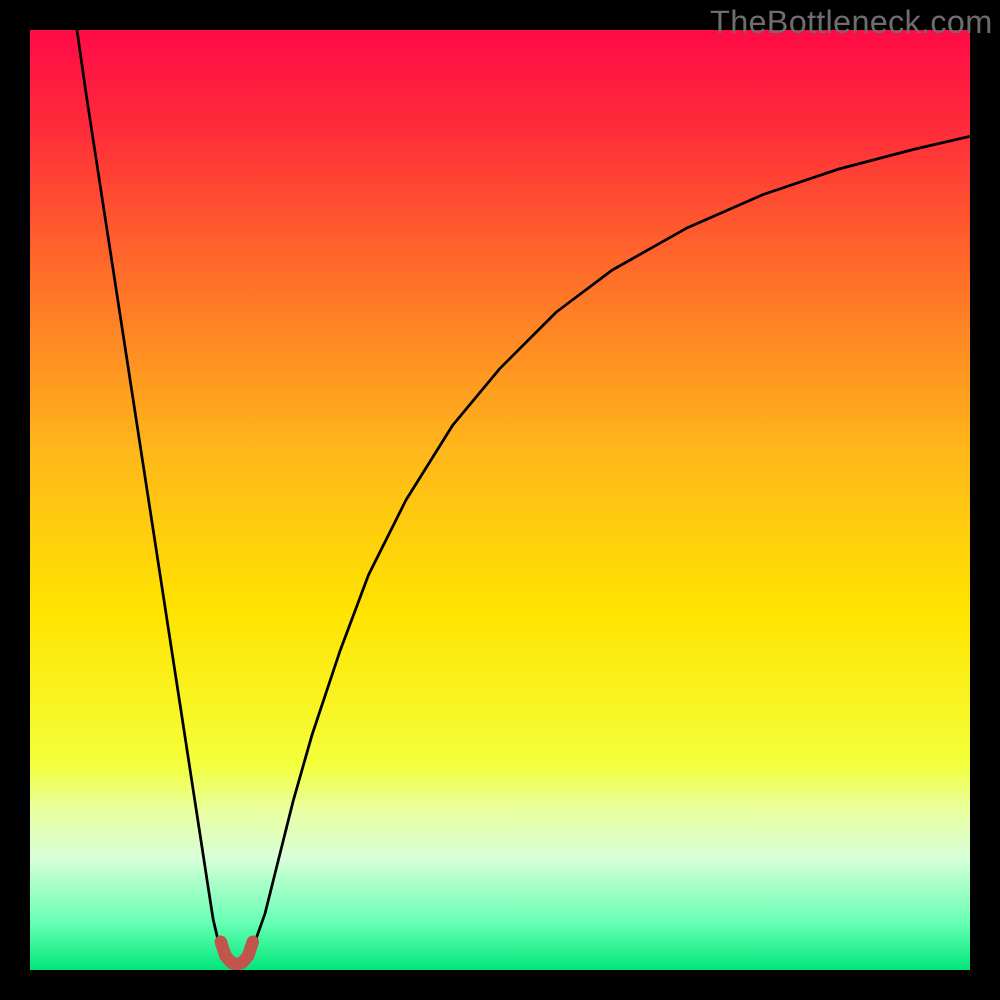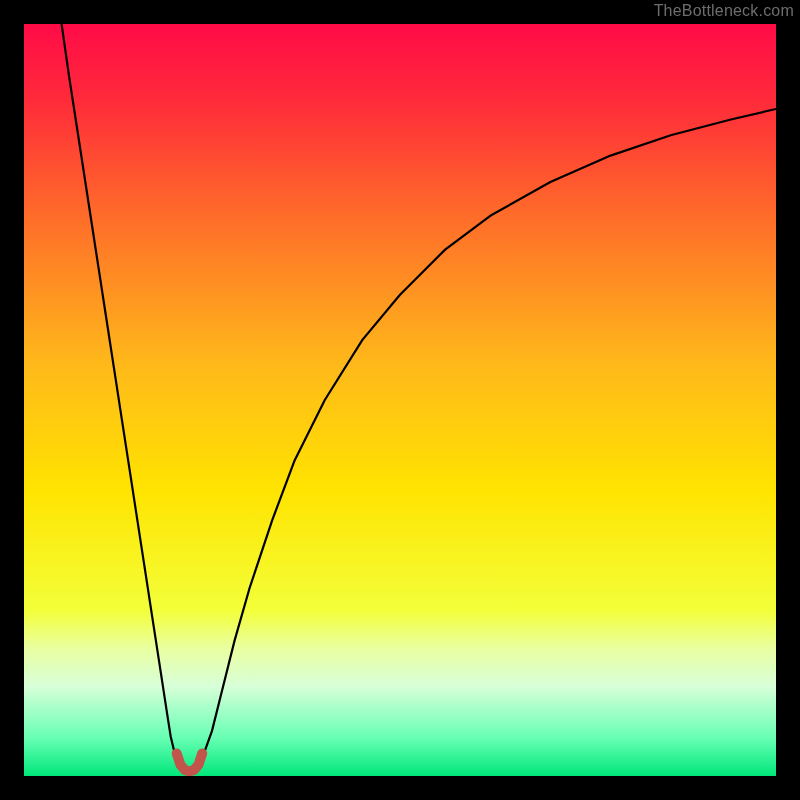--- a/index.html
+++ b/index.html
@@ -24,21 +24,21 @@
     left: 0;
     top: 0;
     width: 752px;
     height: 752px;
   }
   .watermark {
     position: absolute;
     top: 2px;
     right: 6px;
     color: #6d6d6d;
-    font-size: 16px;
+    font-size: 26px;
     font-weight: 500;
     letter-spacing: 0.2px;
     user-select: none;
   }
 </style>
 </head>
 <body>
 
 <div class="frame">
   <svg class="plot" viewBox="0 0 752 752" preserveAspectRatio="none">

